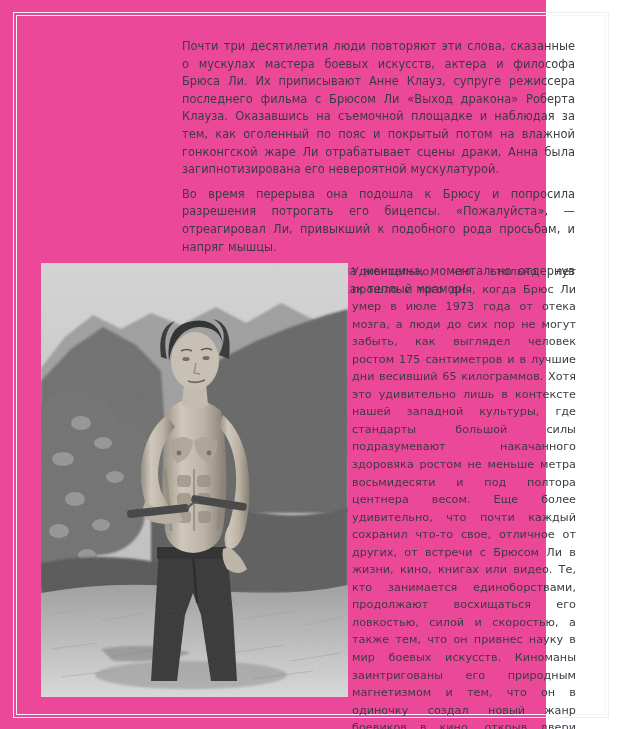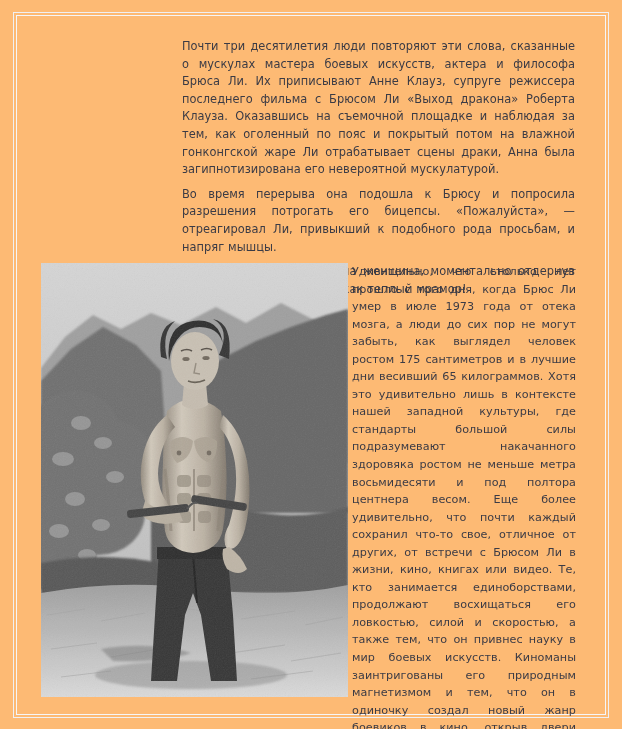--- a/index.html
+++ b/index.html
@@ -10,23 +10,23 @@
   }
   body {
     width: 622px;
     height: 729px;
     overflow: hidden;
     font-family: "DejaVu Sans", sans-serif;
   }
 
   #page {
     position: relative;
-    width: 622px;
+    width: 546px;
     height: 729px;
-    background: #fdba74;
+    background: #ec4899;
     box-sizing: border-box;
   }
 
   
   #page-border {
     position: absolute;
     left: 13px;
     top: 12px;
     width: 596px;
     height: 706px;

